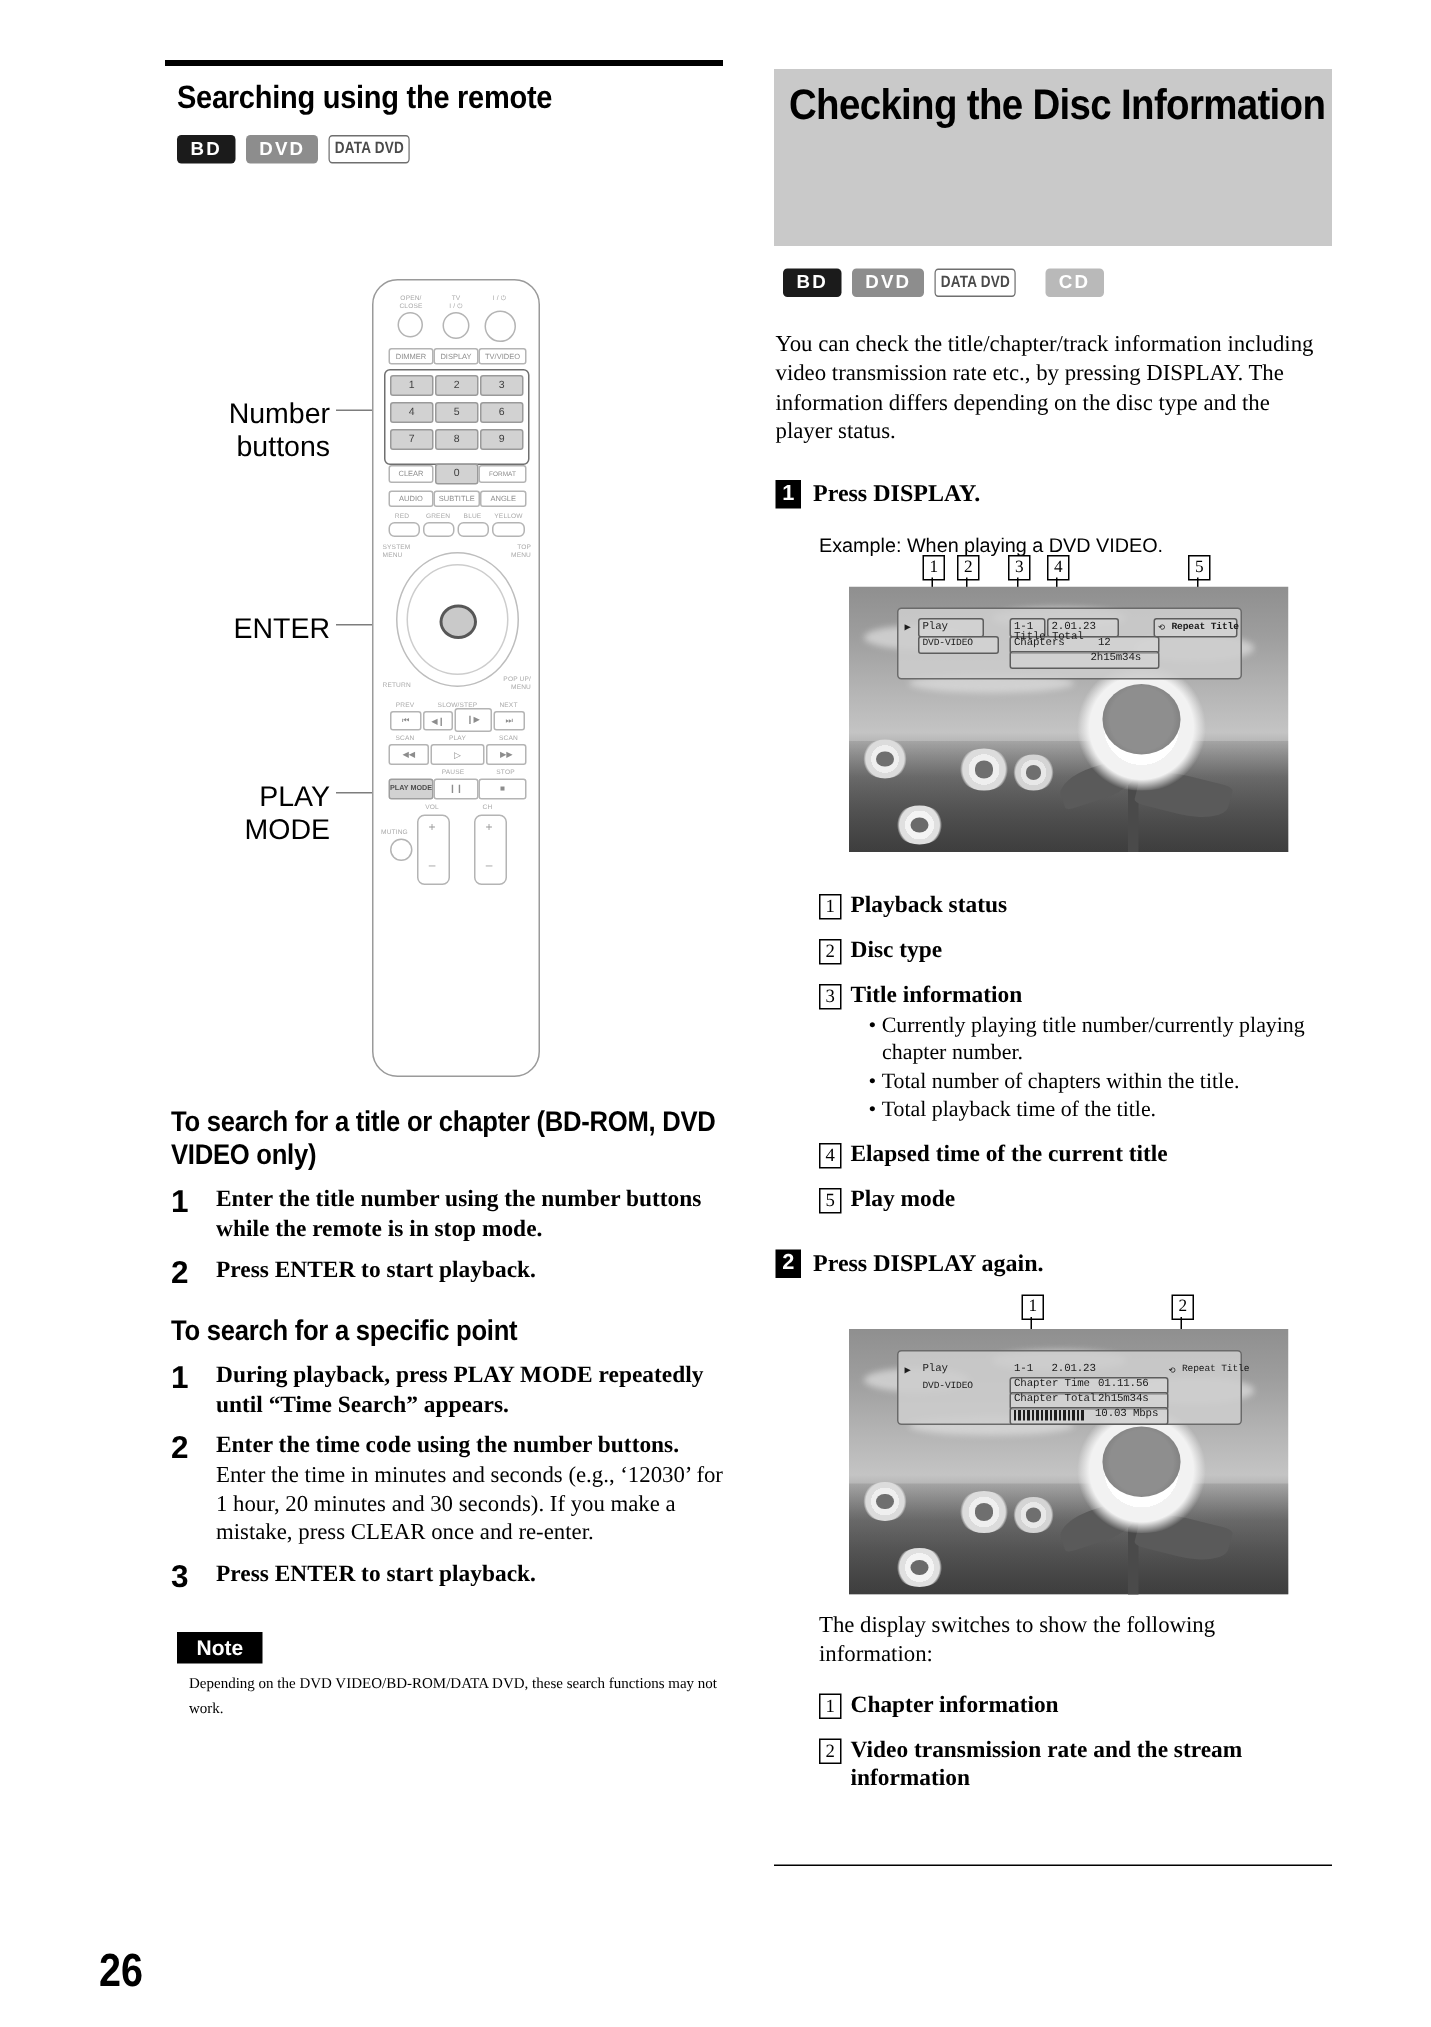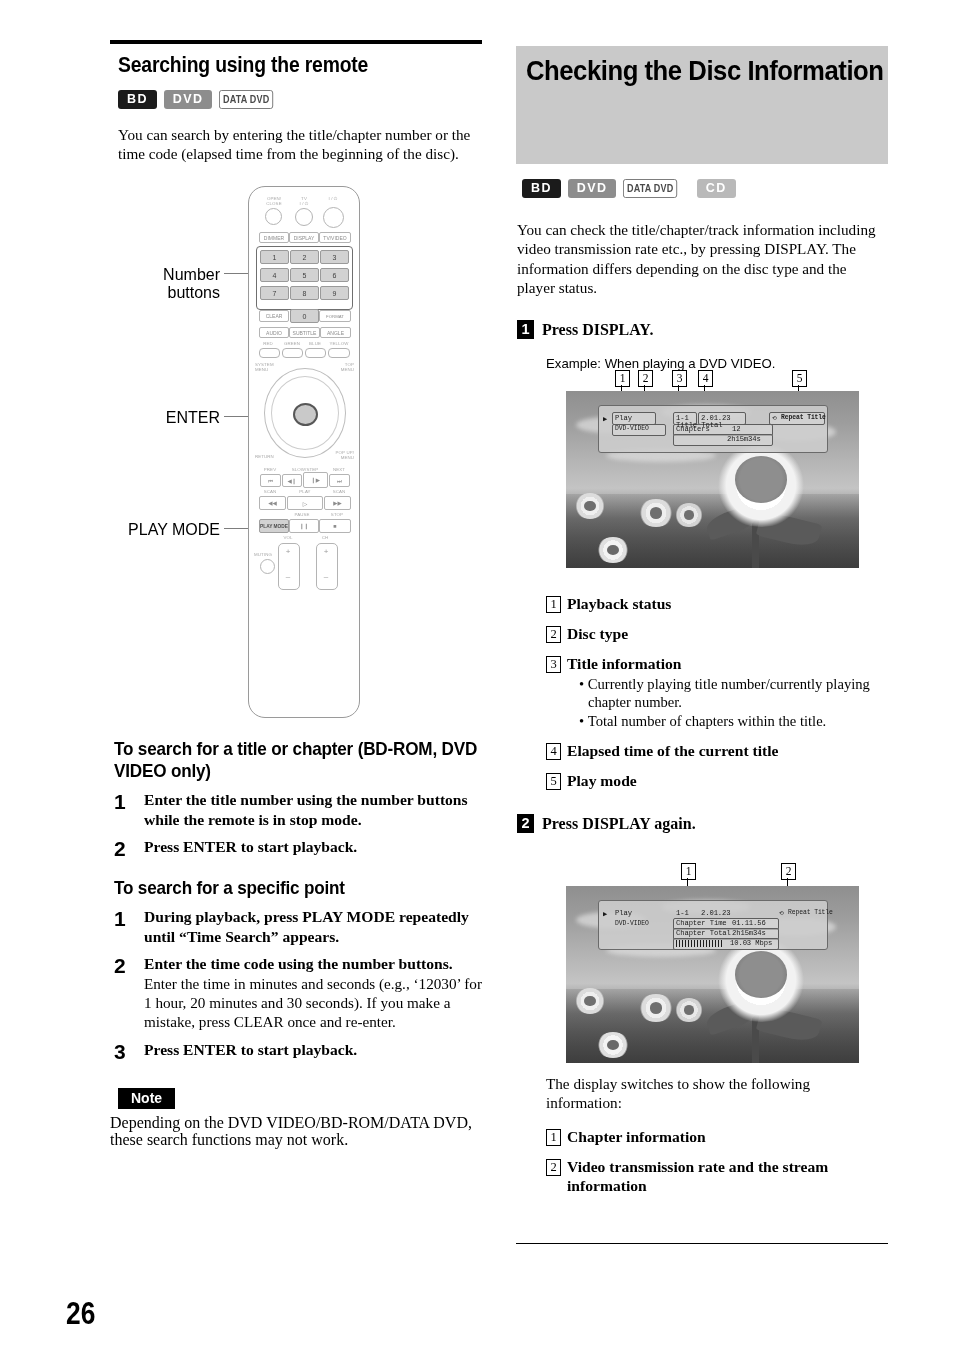--- a/index.html
+++ b/index.html
@@ -61,21 +61,21 @@
   .pnum .b{font-weight:bold;font-size:15.6px;line-height:19.5px;}
   .pnum .r{font-size:15.2px;line-height:19.4px;}
 
   h2.sub{font-family:"Liberation Sans",sans-serif;font-weight:bold;font-size:19px;line-height:22px;
          margin:26px 0 6px 4px;letter-spacing:-0.2px;transform:scaleX(0.9);transform-origin:left center;
          width:415px;}
 
   
   .note-tag{background:#000;color:#fff;font-family:"Liberation Sans",sans-serif;font-weight:bold;
             font-size:14px;display:inline-block;padding:2px 13px 3px;margin:26px 0 0 8px;}
-  p.note{font-size:16px;line-height:17px;margin:5px 0 0 0;}
+  p.note{font-size:10px;line-height:17px;margin:5px 0 0 16px;}
 
   
   .pageno{position:absolute;left:66px;top:1296px;font-family:"Liberation Sans",sans-serif;
           font-weight:bold;font-size:31px;transform:scaleX(0.85);transform-origin:left center;}
 
   
   .bot-rule{position:absolute;left:516px;top:1243px;width:372px;border-top:1px solid #000;}
 
   
   .remote-wrap{position:absolute;left:248px;top:186px;width:112px;height:532px;}
@@ -90,21 +90,21 @@
   .rcirc{position:absolute;border:1.2px solid #b4b4b4;border-radius:50%;background:#fff;}
   .numbtn{position:absolute;background:#d2d2d2;border:1px solid #9a9a9a;border-radius:2px;}
   .numbtn .t{position:absolute;left:0;right:0;top:50%;transform:translateY(-50%);text-align:center;
              font-size:7px;color:#3f3f3f;font-family:"Liberation Sans",sans-serif;}
   .numgroup{position:absolute;border:1.6px solid #6f6f6f;border-radius:4px;}
   .dpad-outer{position:absolute;border:1.3px solid #bdbdbd;border-radius:50%;}
   .dpad-ring{position:absolute;border:1.1px solid #cdcdcd;border-radius:50%;}
   .enter-dot{position:absolute;border:2px solid #575757;border-radius:50%;background:#c9c9c9;}
 
   
-  .callout-lbl{position:absolute;font-family:"Liberation Sans",sans-serif;font-size:16px;
+  .callout-lbl{position:absolute;font-family:"Liberation Sans",sans-serif;font-size:19px;
                color:#000;text-align:right;}
   .callout-line{position:absolute;border-top:1.2px solid #7d7d7d;}
 
   
   .tv{position:absolute;overflow:hidden;}
   .sky{position:absolute;inset:0;background:
       linear-gradient(to bottom,#8f8f8f 0%,#9d9d9d 18%,#b5b5b5 40%,#c4c4c4 55%,#a8a8a8 62%,#7f7f7f 72%,#6b6b6b 85%,#585858 100%);}
   .cloud{position:absolute;background:#dcdcdc;border-radius:50%;filter:blur(2px);opacity:.75;}
   .field{position:absolute;left:0;right:0;bottom:0;height:42%;
          background:linear-gradient(to bottom,rgba(60,60,60,.15),rgba(40,40,40,.55));}
@@ -135,21 +135,20 @@
   <div class="col-left">
     <div class="rule-top"></div>
     <h1 class="sec">Searching using the remote</h1>
 
     <div class="badges">
       <span class="badge bd">BD</span>
       <span class="badge dvd">DVD</span>
       <span class="badge datadvd">DATA DVD</span>
     </div>
 
-    <p class="body">You can search by entering the title/chapter number or the time code (elapsed time from the beginning of the disc).</p>
   </div>
 
   <div class="callout-lbl" style="left:120px;top:266px;width:100px;">Number buttons</div>
   <div class="callout-line" style="left:224px;top:273px;width:28px;"></div>
 
   <div class="callout-lbl" style="left:130px;top:409px;width:90px;">ENTER</div>
   <div class="callout-line" style="left:224px;top:416px;width:75px;"></div>
 
   <div class="callout-lbl" style="left:120px;top:521px;width:100px;">PLAY MODE</div>
   <div class="callout-line" style="left:224px;top:528px;width:36px;"></div>
@@ -448,20 +447,21 @@
       <span class="bx">2</span>
       <span class="lbl">Disc type</span>
     </div>
     <div class="cnum" style="margin-left:29px;">
       <span class="bx">3</span>
       <span class="lbl">Title information</span>
     </div>
     <ul class="bul" style="margin-left:62px;width:308px;">
       <li>Currently playing title number/currently playing chapter number.</li>
       <li>Total number of chapters within the title.</li>
+      <li>Total playback time of the title.</li>
     </ul>
     <div class="cnum" style="margin-left:29px;">
       <span class="bx">4</span>
       <span class="lbl">Elapsed time of the current title</span>
     </div>
     <div class="cnum" style="margin-left:29px;">
       <span class="bx">5</span>
       <span class="lbl">Play mode</span>
     </div>
 

